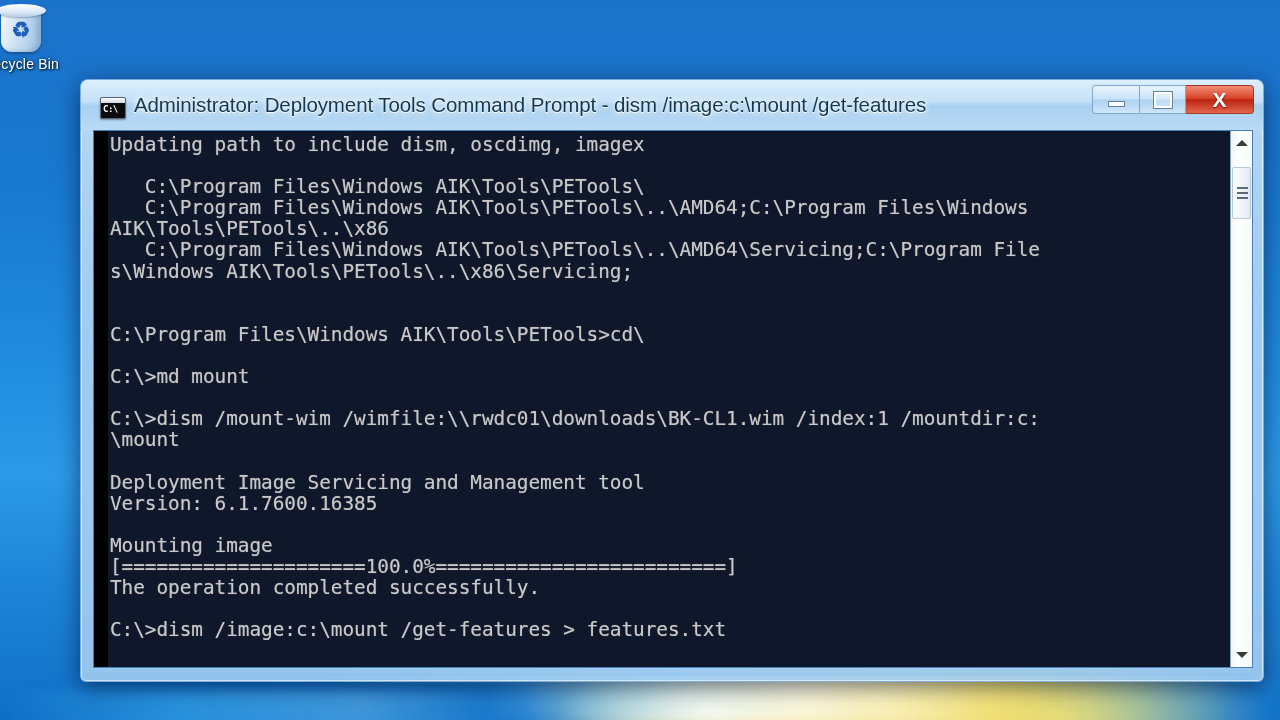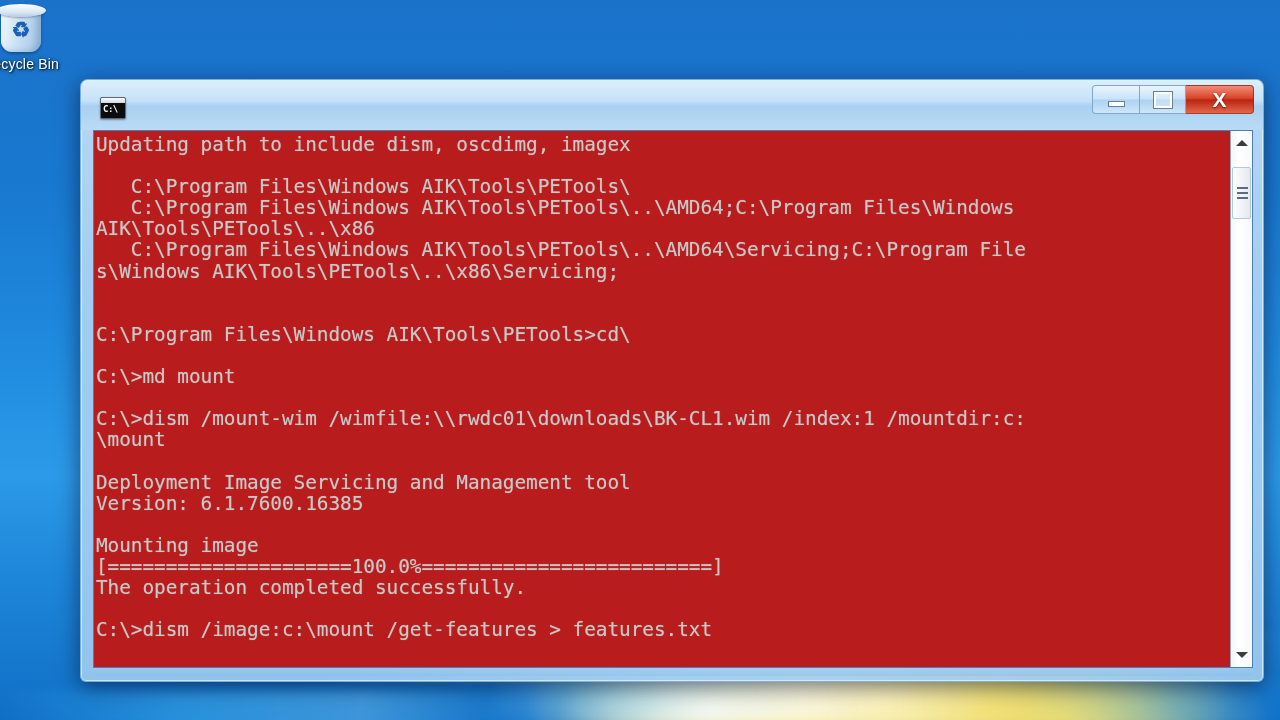--- a/index.html
+++ b/index.html
@@ -208,23 +208,24 @@
     width: 1160px; height: 538px;
     background: #000000;
     border: 1px solid #4a7fb5;
     box-sizing: border-box;
     overflow: hidden;
     display: flex;
   }
   #console-text {
     flex: 1 1 auto;
     position: relative;
-    background: #b91c1c;
+    background: #0f172a;
     overflow: hidden;
     padding: 0;
+    margin-left: 14px;
   }
   #console-text pre {
     margin: 0;
     position: absolute;
     left: 2px; top: 3px;
     color: #c8c8c8;
     font-family: "DejaVu Sans Mono", "Liberation Mono", monospace;
     font-size: 19.4px;
     line-height: 21.1px;
     letter-spacing: -0.05px;
@@ -310,20 +311,21 @@
     <div class="bin-label">Recycle Bin</div>
   </div>
 
   <div id="console-window">
 
     <div id="title-bar">
       <div id="title-icon">
         <div class="icon-titlestrip"></div>
         <div class="icon-prompt">C:\</div>
       </div>
+      <div id="window-title">Administrator: Deployment Tools Command Prompt - dism  /image:c:\mount /get-features</div>
 
       <div id="window-controls">
         <div class="win-btn" id="btn-minimize">
           <div class="glyph-min"></div>
         </div>
         <div class="win-btn" id="btn-maximize">
           <div class="glyph-max"></div>
         </div>
         <div class="win-btn" id="btn-close">
           <div class="glyph-close">X</div>

